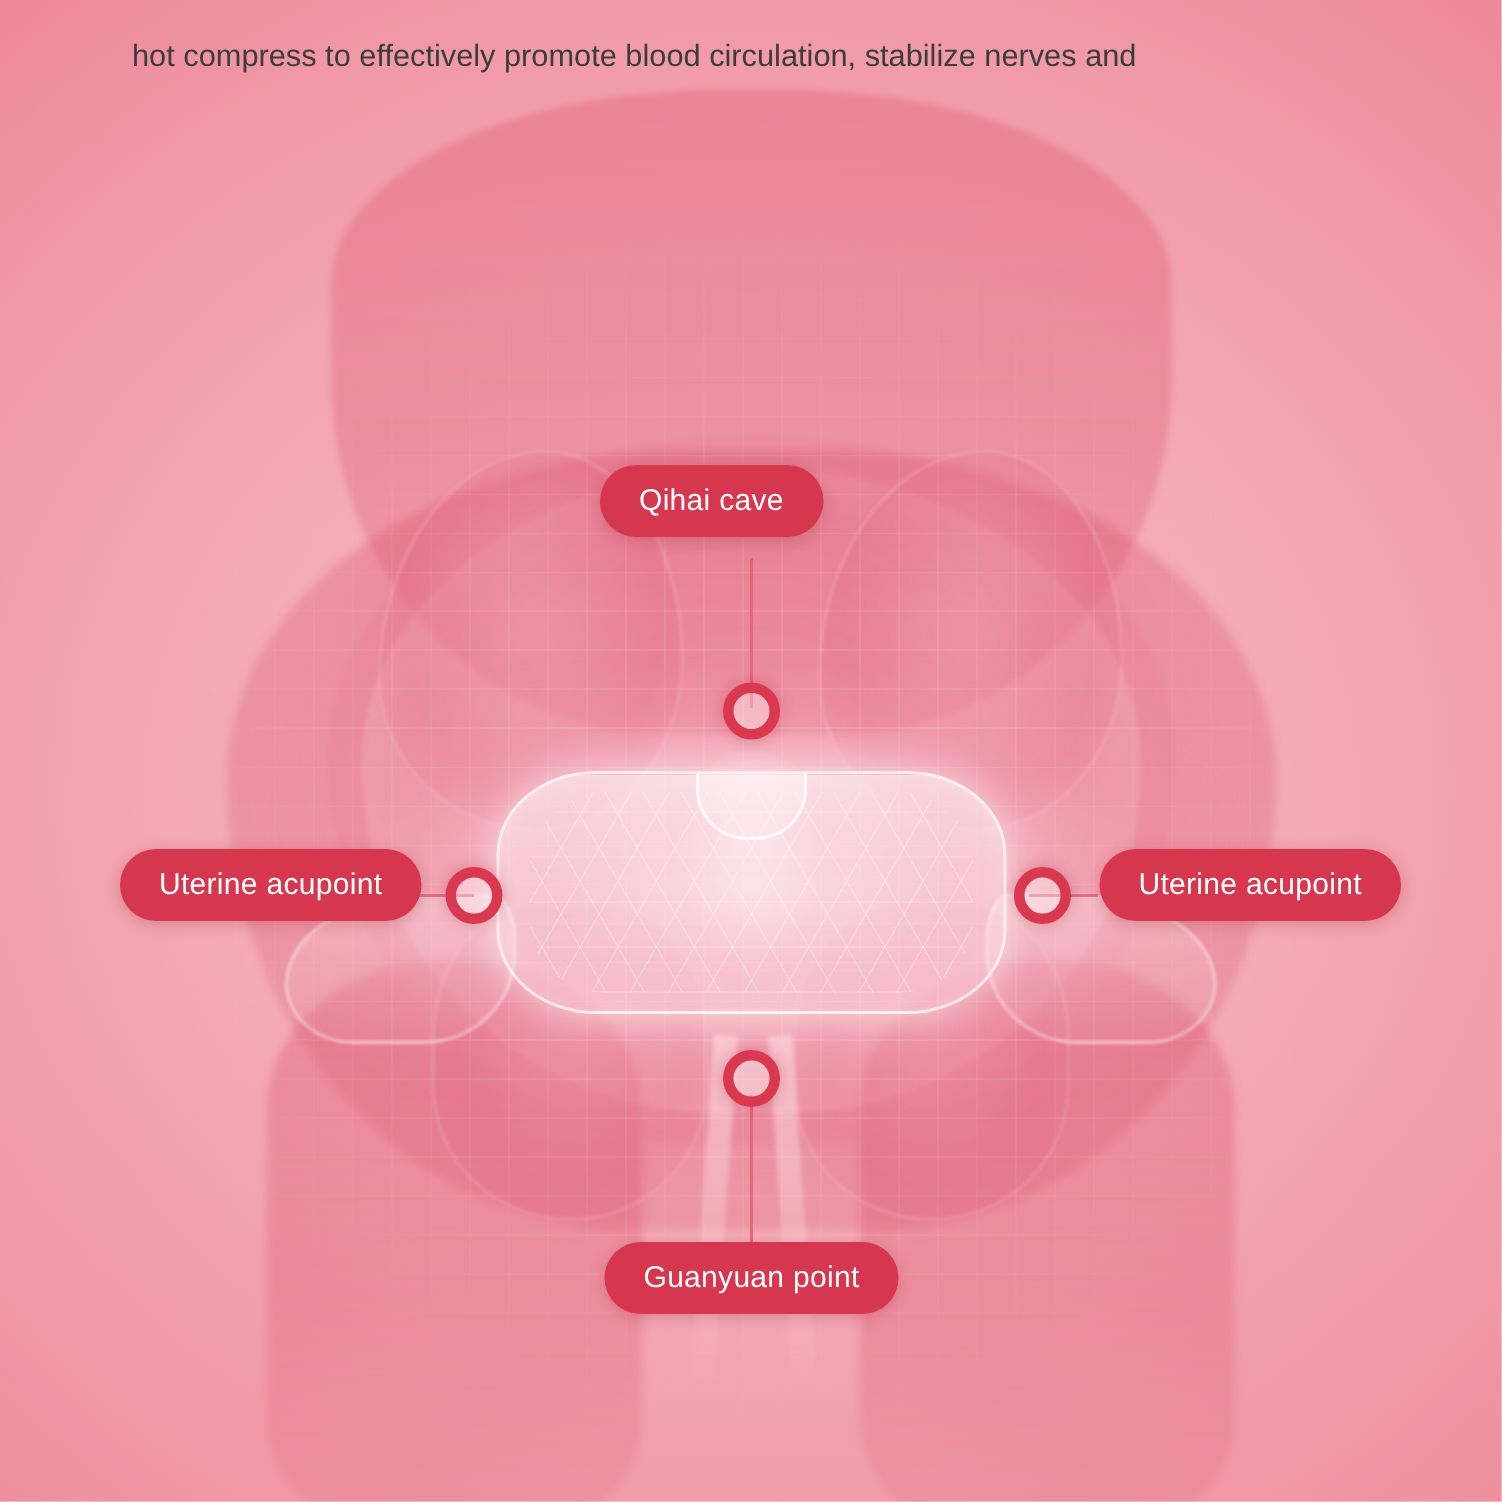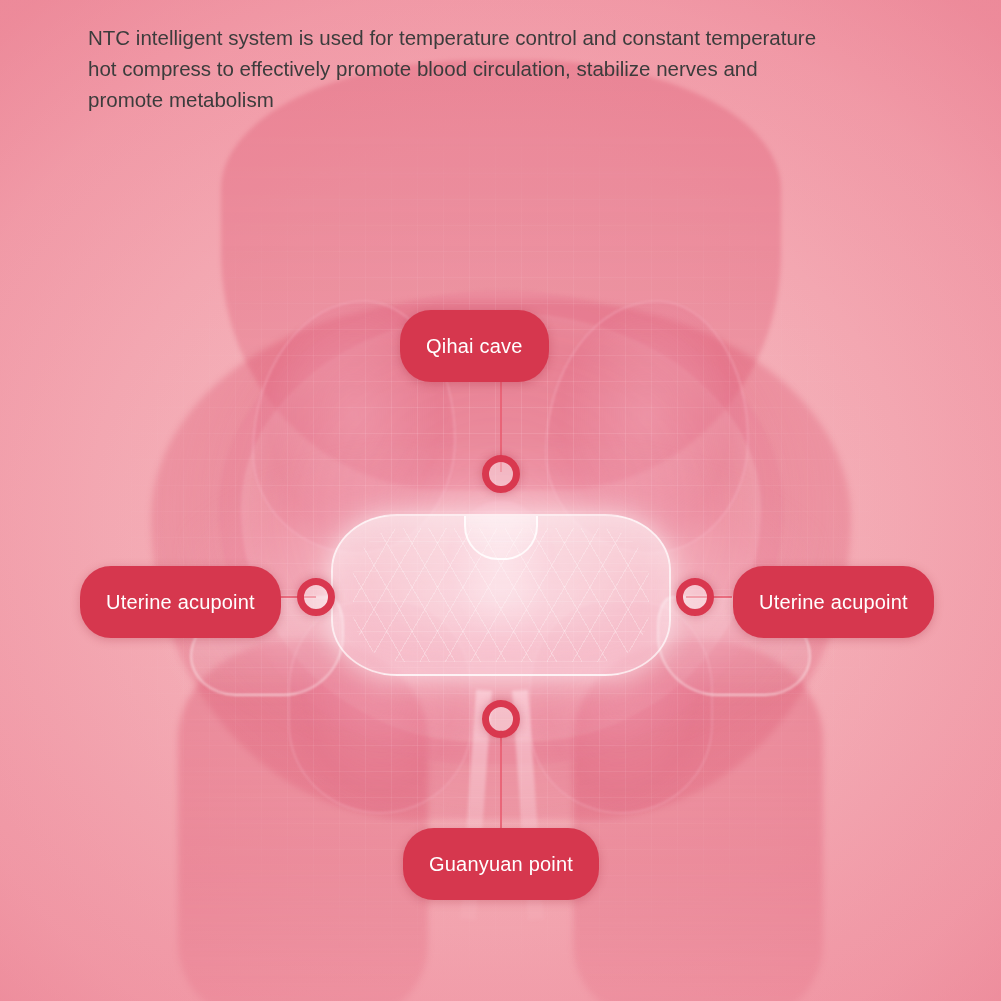--- a/index.html
+++ b/index.html
@@ -232,21 +232,21 @@
     box-sizing: border-box;
     box-shadow: 0 0 10px rgba(160,20,45,0.30);
   }
 
   
   .label {
     position: absolute;
     display: flex;
     align-items: center;
     justify-content: center;
-    height: 72px;
+    height: 48px;
     padding: 0 26px;
     border-radius: 31px;
     background: #d6374e;
     color: #ffffff;
     font-size: 20px;
     letter-spacing: 0.2px;
     white-space: nowrap;
     box-shadow: 0 2px 10px rgba(150,20,40,0.25);
   }
 
@@ -313,18 +313,16 @@
 
   <div class="label" style="left:733px; top:566px;">
     <span>Uterine acupoint</span>
   </div>
 
   <div class="label" style="left:403px; top:828px;align-items:center;">
     <span>Guanyuan point</span>
   </div>
 
   <div class="caption">
-    <div>NTC intelligent system is used for temperature control and constant temperature</div>
     <div>hot compress to effectively promote blood circulation, stabilize nerves and</div>
-    <div>promote metabolism</div>
   </div>
 
 </div>
 
 </body></html>

